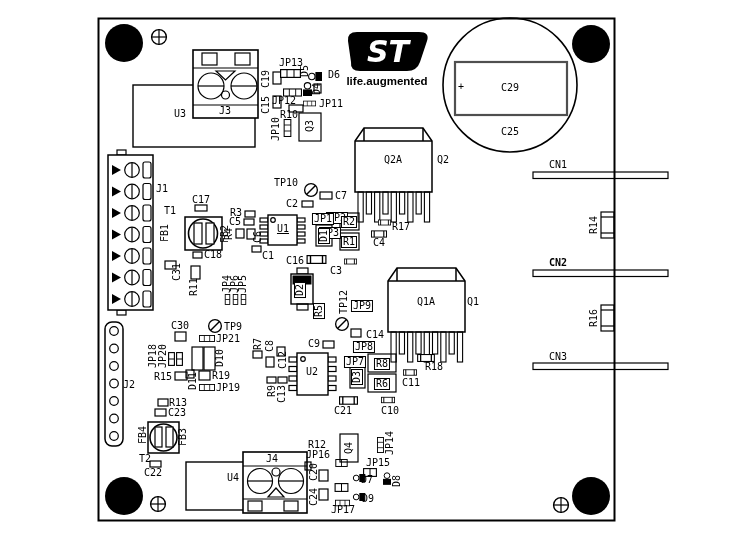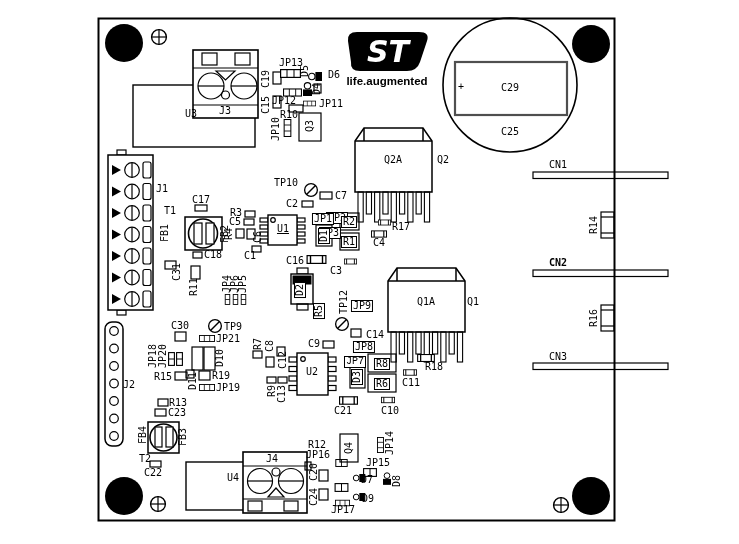--- a/index.html
+++ b/index.html
@@ -366,21 +366,21 @@
     <line x1="601" y1="326" x2="614" y2="326"></line>
   </g>
 
 </g>
 </svg>
 
 <div class="tagline" style="left:387px;top:81px;">life.augmented</div>
 
 <div>
       <span class="ref" style="left: 225px; top: 111px;">J3</span>
-      <span class="ref" style="left: 180px; top: 114px; margin-left: 11px;">U3</span>
+      <span class="ref" style="left: 180px; top: 114px;">U3</span>
       <span class="ref v" style="left: 266px; top: 79px;">C19</span>
       <span class="ref v" style="left: 266px; top: 105px;">C15</span>
       <span class="ref" style="left: 291px; top: 63px;">JP13</span>
       <span class="ref v" style="left: 305px; top: 71px;">D5</span>
       <span class="ref" style="left: 334px; top: 75px;">D6</span>
       <span class="ref v" style="left: 317px; top: 89px;">D4</span>
       <span class="ref" style="left: 284px; top: 101px;">JP12</span>
       <span class="ref" style="left: 331px; top: 104px;">JP11</span>
       <span class="ref" style="left: 289px; top: 115px;">R10</span>
       <span class="ref v" style="left: 276px; top: 129px;">JP10</span>
@@ -406,34 +406,34 @@
       <span class="ref" style="left: 292px; top: 204px;">C2</span>
       <span class="ref" style="left: 286px; top: 183px;">TP10</span>
       <span class="ref bx" style="left: 330px; top: 185px; margin-top: 48px;">JP3</span>
       <span class="ref" style="left: 341px; top: 196px;">C7</span>
       <span class="ref bx" style="left: 337px; top: 206px; margin-top: 12px;">JP2</span>
       <span class="ref bx" style="left: 323px; top: 219px;">JP1</span>
       <span class="ref" style="left: 283px; top: 229px; text-decoration: underline;">U1</span>
       <span class="ref bx" style="left: 349px; top: 222px;">R2</span>
       <span class="ref bx" style="left: 349px; top: 242px;">R1</span>
       <span class="ref v bx" style="left: 324px; top: 236px;">D1</span>
-      <span class="ref" style="left: 250px; top: 256px;">C1</span>
+      <span class="ref" style="left: 268px; top: 256px;">C1</span>
       <span class="ref" style="left: 295px; top: 261px;">C16</span>
       <span class="ref" style="left: 336px; top: 271px;">C3</span>
       <span class="ref" style="left: 379px; top: 243px;">C4</span>
       <span class="ref" style="left: 401px; top: 227px;">R17</span>
       <span class="ref" style="left: 393px; top: 160px;">Q2A</span>
       <span class="ref" style="left: 443px; top: 160px;">Q2</span>
       <span class="ref v bx" style="left: 300px; top: 290px;">D2</span>
       <span class="ref v bx" style="left: 319px; top: 311px;">R5</span>
       <span class="ref v" style="left: 344px; top: 302px;">TP12</span>
       <span class="ref bx" style="left: 362px; top: 306px; text-align: right;">JP9</span>
       <span class="ref" style="left: 375px; top: 335px;">C14</span>
       <span class="ref bx" style="left: 364px; top: 347px;">JP8</span>
-      <span class="ref bx" style="left: 355px; top: 362px; font-family: Liberation Mono, monospace;">JP7</span>
+      <span class="ref bx" style="left: 355px; top: 362px;">JP7</span>
       <span class="ref v bx" style="left: 357px; top: 377px;">D3</span>
       <span class="ref bx" style="left: 382px; top: 364px;">R8</span>
       <span class="ref bx" style="left: 382px; top: 384px;">R6</span>
       <span class="ref" style="left: 390px; top: 411px;">C10</span>
       <span class="ref" style="left: 343px; top: 411px;">C21</span>
       <span class="ref" style="left: 426px; top: 302px;">Q1A</span>
       <span class="ref" style="left: 473px; top: 302px;">Q1</span>
       <span class="ref" style="left: 434px; top: 367px;">R18</span>
       <span class="ref" style="left: 411px; top: 383px;">C11</span>
       <span class="ref v" style="left: 258px; top: 344px;">R7</span>

